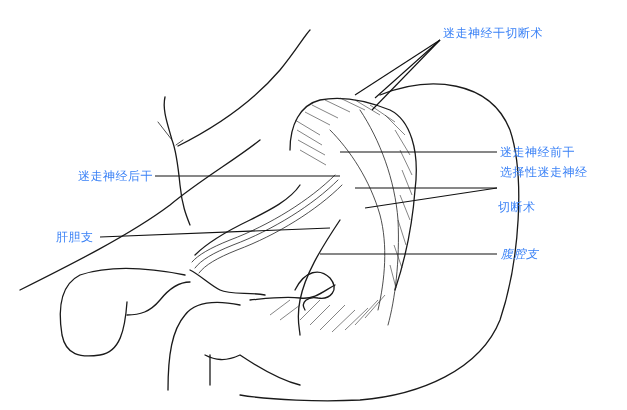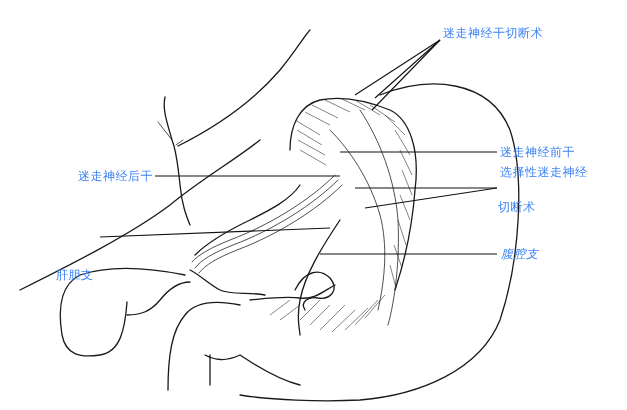--- a/index.html
+++ b/index.html
@@ -59,14 +59,14 @@
   <path class="leader" d="M155 176 L340 176"></path>
   <path class="leader" d="M100 237 L330 228"></path>
   <path class="leader" d="M320 254 L497 254"></path>
 </svg>
 
 <div class="label" style="left:443px; top:26px;">迷走神经干切断术</div>
 <div class="label" style="left:500px; top:145px;">迷走神经前干</div>
 <div class="label" style="left:500px; top:165px;">选择性迷走神经</div>
 <div class="label" style="left:498px; top:200px;">切断术</div>
 <div class="label" style="left:78px; top:169px;">迷走神经后干</div>
-<div class="label" style="left:56px; top:230px;margin-top:38px;">肝胆支</div>
+<div class="label" style="left:56px; top:230px;">肝胆支</div>
 <div class="label" style="left:501px; top:247px;font-style:italic;">腹腔支</div>
 
 </body></html>

